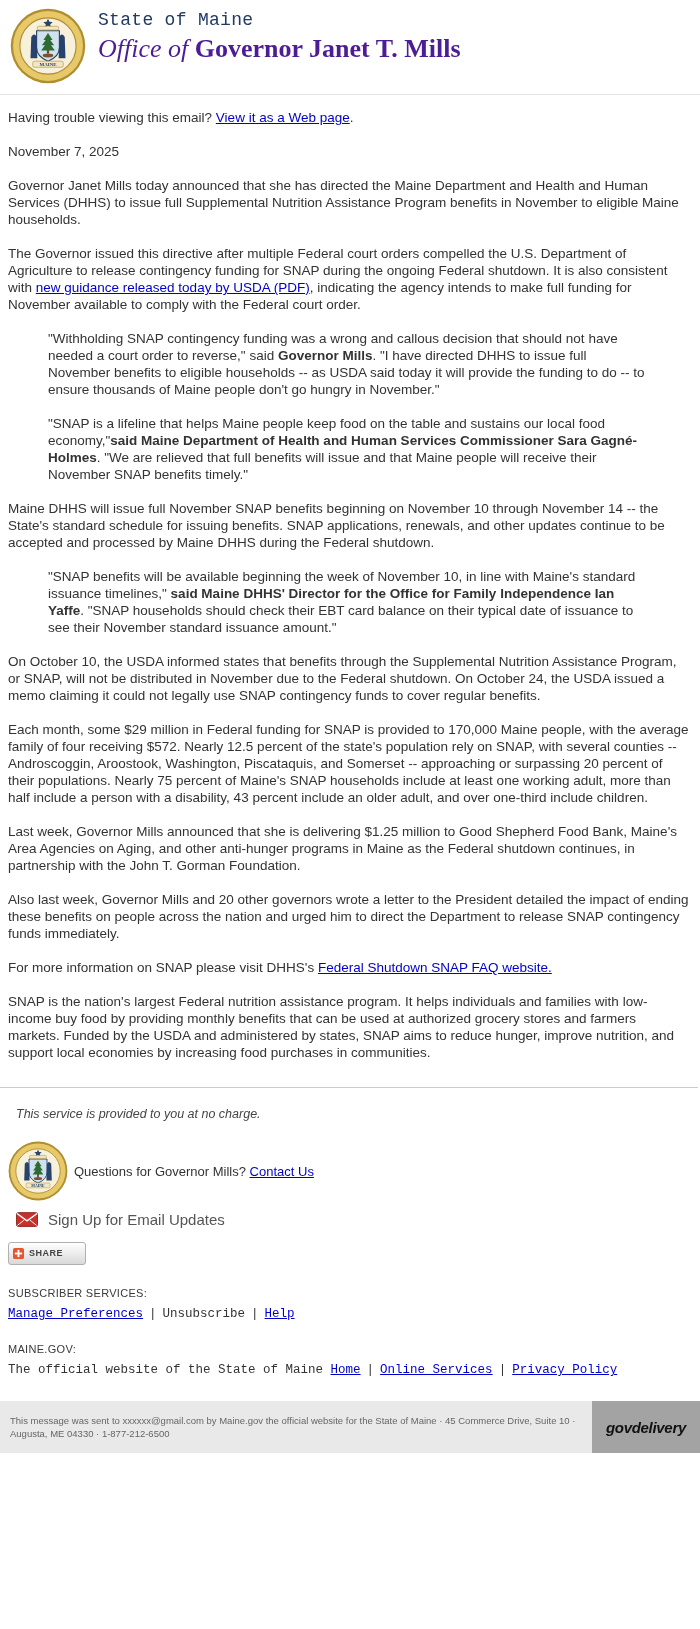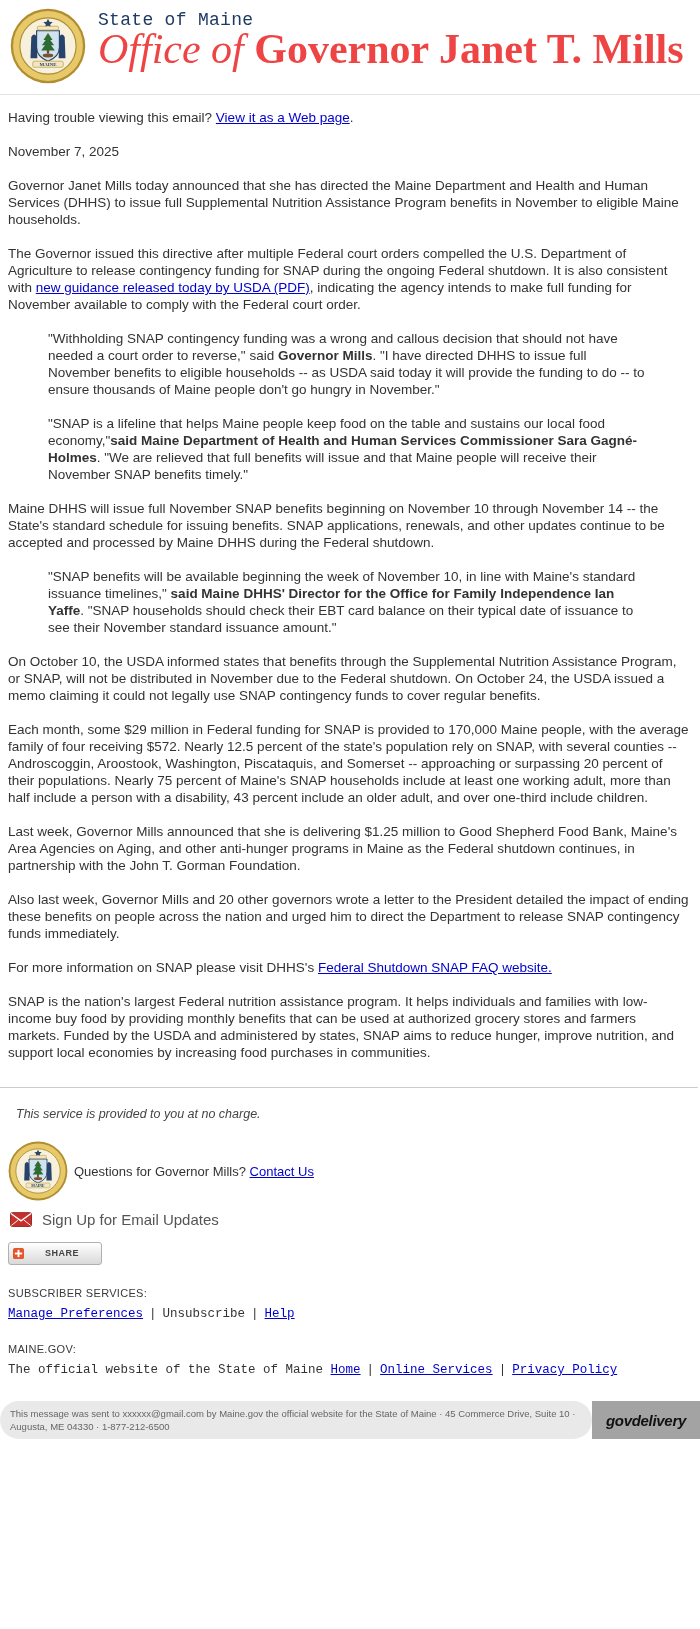--- a/index.html
+++ b/index.html
@@ -28,23 +28,23 @@
   .header-seal { width: 76px; height: 76px; flex: 0 0 auto; }
   .header-titles { padding-top: 4px; }
   .state-label {
     font-family: Liberation Mono, monospace;
     font-size: 18px;
     color: #1f3a63;
     letter-spacing: 0.3px;
   }
   .big-title {
     font-family: "Liberation Serif", serif;
-    font-size: 42px;
+    font-size: 26px;
     line-height: 40px;
-    color: #ef4444;
+    color: #4c1d95;
   }
   .big-title .office { font-style: italic; font-weight: normal; }
   .big-title .name { font-weight: 600; }
   
   .email-body { padding: 14px 10px 0 8px; }
   .email-body p { margin: 0 0 17px 0; }
   .subtitle { font-style: italic; }
   .quote { margin: 0 40px 17px 40px; }
   .quote b { font-weight: bold; }
   .divider {
@@ -60,29 +60,29 @@
     align-items: center;
     gap: 6px;
     margin-bottom: 10px;
   }
   .footer-seal { width: 60px; height: 60px; flex: 0 0 auto; }
   .questions-text { font-size: 13px; color: #333; }
   .signup-row {
     display: flex;
     align-items: center;
     gap: 10px;
-    margin: 8px 0 14px 2px;
+    margin: 8px 0 14px 8px;
     font-size: 15px;
     color: #555555;
     cursor: pointer;
   }
   .share-button {
     display: inline-flex;
     align-items: center;
-    gap: 21px;
+    gap: 5px;
     border: 1px solid #b0b0b0;
     border-radius: 3px;
     background: linear-gradient(#ffffff, #d9d9d9);
     padding: 2px 22px 2px 4px;
     font-size: 9px;
     font-weight: bold;
     color: #444444;
     letter-spacing: 0.5px;
     cursor: pointer;
     margin: 0 0 20px 0;
@@ -98,25 +98,24 @@
   .plain { color: #333; text-decoration: none; }
   
   .bottom-bar {
     display: flex;
     align-items: stretch;
     margin-top: 22px;
   }
   .bottom-bar-text {
     flex: 1;
     background: #e9e9e9;
-    padding: 6px 10px;
+    padding: 13px 10px;
     font-size: 9.5px;
     line-height: 13px;
     color: #666666;
-    border-radius: 19px;
   }
   .bottom-bar-logo {
     display: flex;
     align-items: center;
     padding: 0 14px;
     background: #a3a3a3;
   }
   .govdelivery {
     font-family: "Liberation Sans", sans-serif;
     font-weight: bold;

